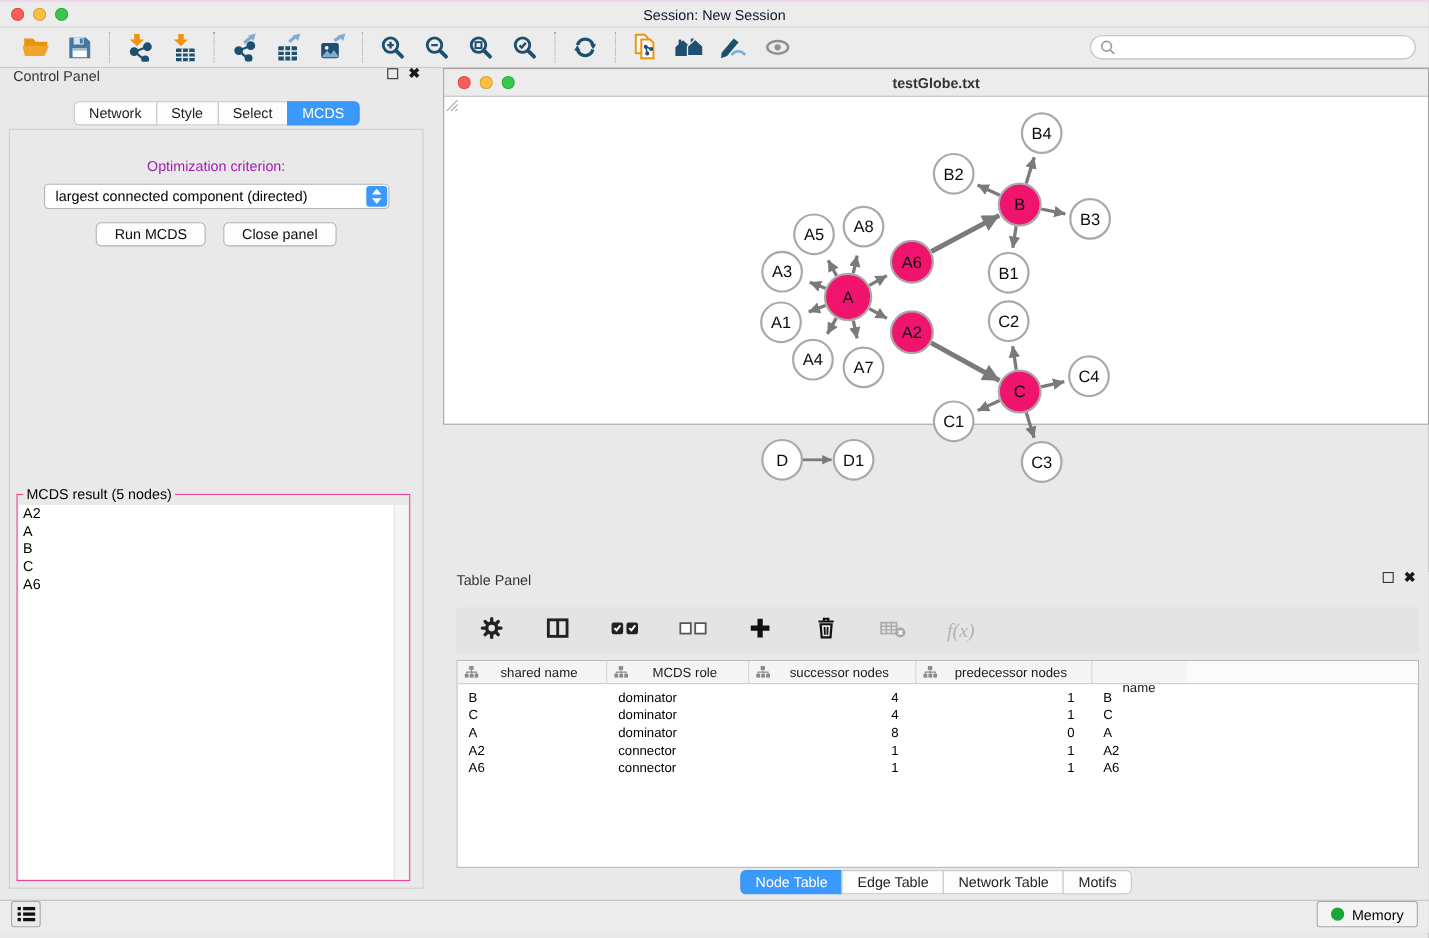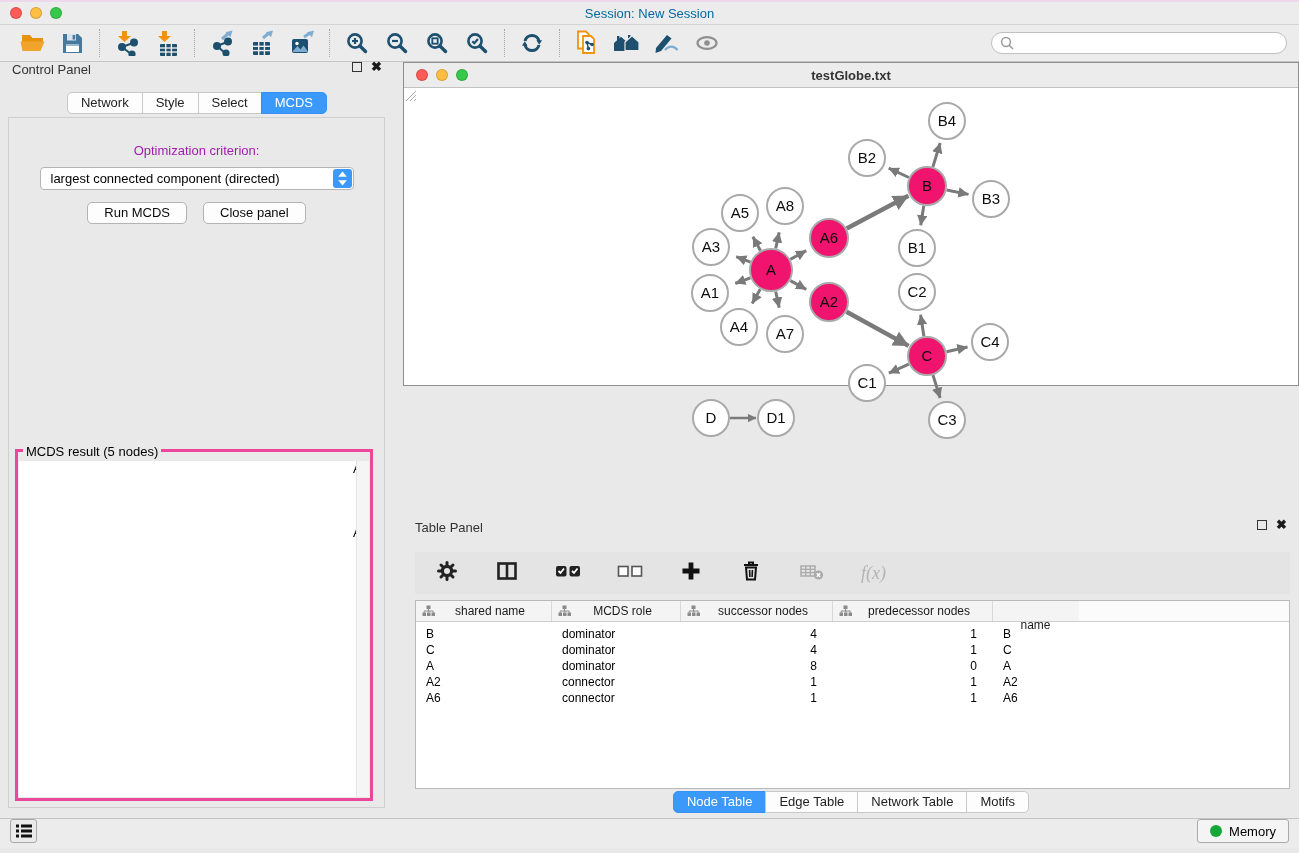--- a/index.html
+++ b/index.html
@@ -3,21 +3,21 @@
 <meta charset="utf-8">
 <style>
   * { box-sizing: border-box; margin: 0; padding: 0; }
   html,body { width:1299px; height:853px; overflow:hidden; }
   body { font-family:"Liberation Sans",sans-serif; background:#232d3d; position:relative; }
   .app { position:absolute; inset:0; background:#e9e9e9; }
 
   
   .topstrip { height:2px; background:#efd8ee; }
   .titlebar { height:23px; background:#ececec; border-bottom:1px solid #d4d4d4;
-              text-align:center; line-height:23px; font-size:13px; color:#0369a1; position:relative; }
+              text-align:center; line-height:23px; font-size:13px; color:#0f172a; position:relative; }
   .lights { position:absolute; left:10px; top:5px; display:flex; gap:8px; }
   .light { width:12px; height:12px; border-radius:50%; border:0.5px solid rgba(0,0,0,.15); }
   .l-red{background:#fc5b57}.l-yellow{background:#fdbe41}.l-green{background:#35c84a}
 
   .toolbar { height:37px; background:#ececec; border-bottom:1px solid #c6c6c6;
              display:flex; align-items:center; padding:0 12px; }
   .tb-btn { width:40px; height:30px; display:flex; align-items:center; justify-content:center; cursor:default; }
   .tb-sep { width:1px; height:28px; border-left:1px dotted #a8a8a8; margin:0 7px; }
   .search { margin-left:auto; width:296px; height:22px; background:#fff; border:1px solid #c0c0c0;
             border-radius:12px; display:flex; align-items:center; padding:0 8px; gap:5px; }
@@ -39,21 +39,21 @@
                 border:1px solid #cfcfcf; background:#e9e9e9; }
   .opt-label { text-align:center; margin-top:25px; font-size:13px; color:#a21caf; }
   .dropdown { margin:9px auto 0; width:314px; height:23px; background:#fff; border:1px solid #b5b5b5;
               border-radius:4px; font-size:13px; display:flex; align-items:center;
               padding:0 24px 0 10px; position:relative; color:#000; }
   .dd-stepper { position:absolute; right:1px; top:1px; bottom:1px; width:19px; background:#3b99fc;
                 border-radius:3px; display:flex; align-items:center; justify-content:center; }
   .btn-row { display:flex; justify-content:center; gap:16px; margin-top:12px; }
   .btn { height:22px; line-height:20px; padding:0 16px; background:#fdfdfd; border:1px solid #b3b3b3;
          border-radius:5px; font-size:13px; color:#0a0a0a; }
-  .result-group { position:absolute; left:6px; right:11px; top:331px; bottom:6px; border:3px solid #ec4899;text-align:right; }
+  .result-group { position:absolute; left:6px; right:11px; top:331px; bottom:6px; border:1px solid #ec4899; }
   .result-legend { position:absolute; top:-8px; left:5px; background:#e9e9e9; padding:0 3px;
                    font-size:13px; color:#000; }
   .result-list { position:absolute; left:1px; right:1px; top:9px; bottom:1px; background:#fff; overflow:hidden; }
   .result-scroll { position:absolute; right:0; top:0; bottom:0; width:13px; background:#f5f5f5; border-left:1px solid #e4e4e4; }
   .result-item { font-size:13px; line-height:16px; padding-left:4px; color:#000; }
   .result-list .result-item:first-child { padding-top:2px; }
 
   
   .network-window { position:absolute; left:403px; top:62px; width:896px; height:324px;
                     border:1px solid #8e8e8e; background:#fff; }

